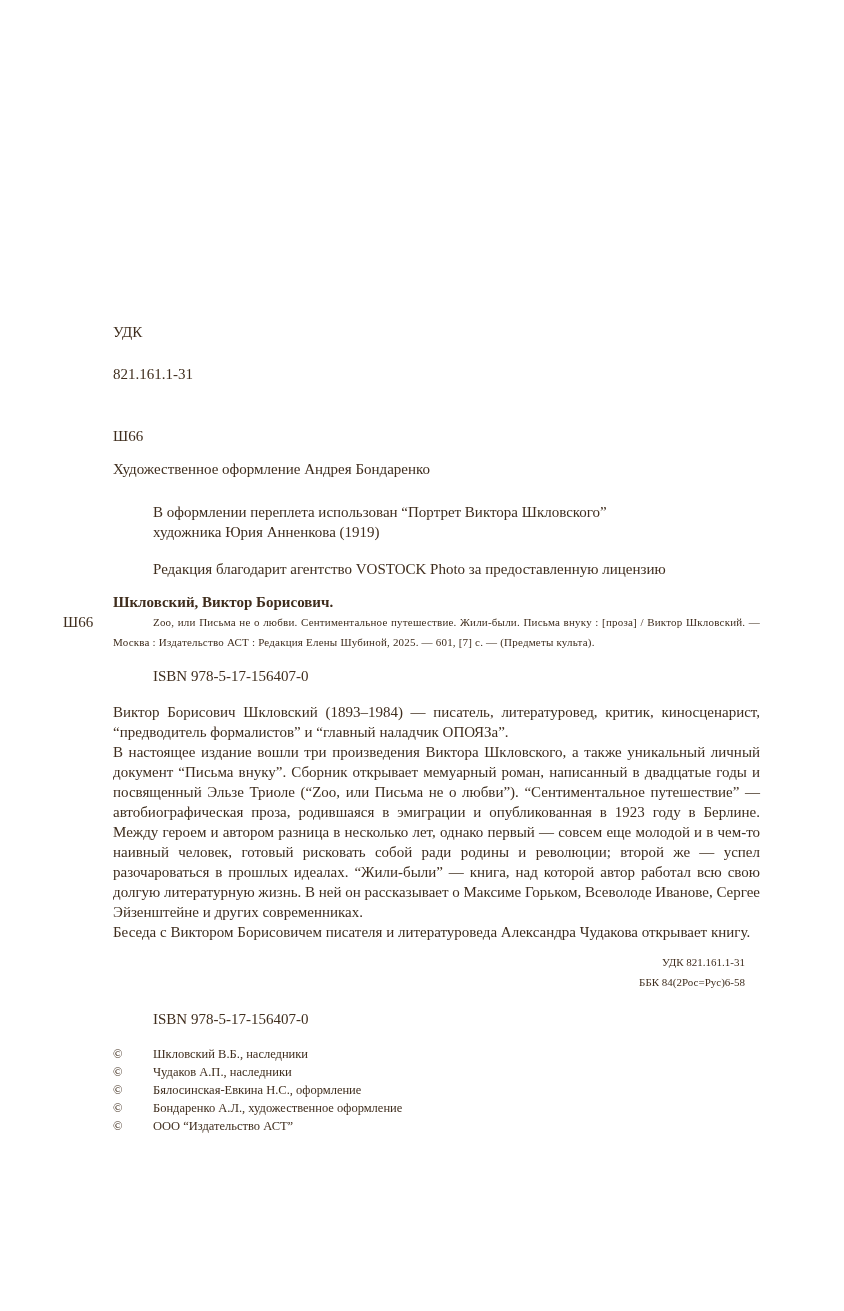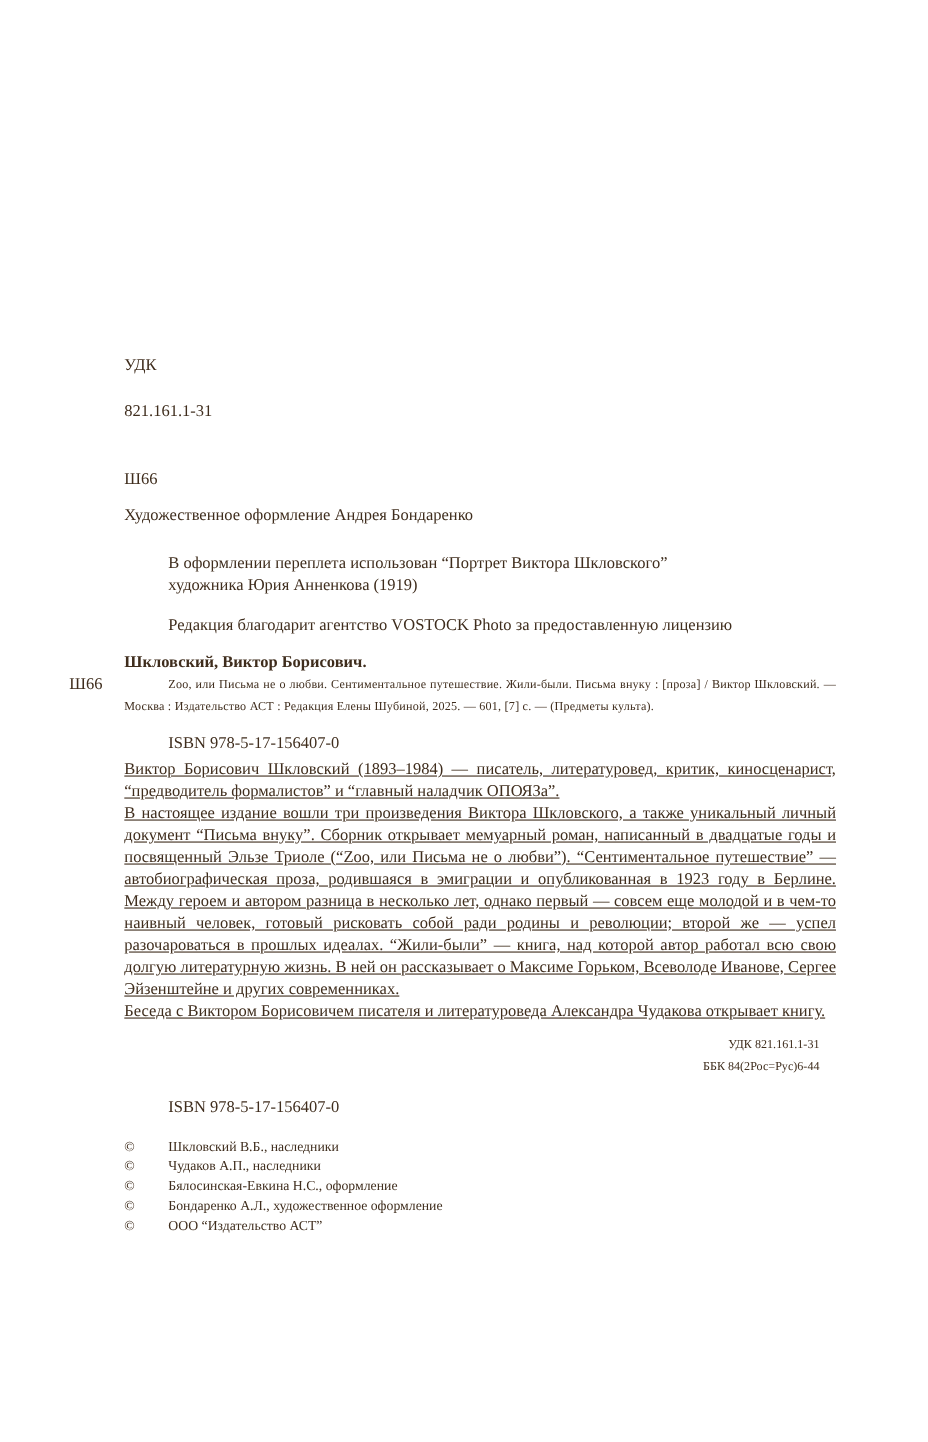--- a/index.html
+++ b/index.html
@@ -32,21 +32,21 @@
     line-height: 20px;
   }
   .catalog-text {
     font-size: 11px;
     line-height: 20px;
     text-indent: 40px;
     text-align: justify;
     letter-spacing: 0.2px;
   }
   .isbn-top { margin-top: 14px; margin-left: 40px; font-size: 15px; line-height: 20px; }
-  .annotation { margin-top: 4px; text-decoration: underline; }
+  .annotation { margin-top: 16px; }
   .annotation p {
     font-size: 15px;
     line-height: 20px;
     text-align: justify;
   }
   .codes-bottom {
     margin-top: 10px;
     text-align: right;
     padding-right: 15px;
     font-size: 11px;
@@ -99,21 +99,21 @@
 
       <p>Виктор Борисович Шкловский (1893–1984) — писатель, литературовед, критик, киносценарист, “предводитель формалистов” и “главный наладчик ОПОЯЗа”.</p>
 
       <p>В настоящее издание вошли три произведения Виктора Шкловского, а также уникальный личный документ “Письма внуку”. Сборник открывает мемуарный роман, написанный в двадцатые годы и посвященный Эльзе Триоле (“Zoo, или Письма не о любви”). “Сентиментальное путешествие” — автобиографическая проза, родившаяся в эмиграции и опубликованная в 1923 году в Берлине. Между героем и автором разница в несколько лет, однако первый — совсем еще молодой и в чем-то наивный человек, готовый рисковать собой ради родины и революции; второй же — успел разочароваться в прошлых идеалах. “Жили-были” — книга, над которой автор работал всю свою долгую литературную жизнь. В ней он рассказывает о Максиме Горьком, Всеволоде Иванове, Сергее Эйзенштейне и других современниках.</p>
 
       <p>Беседа с Виктором Борисовичем писателя и литературоведа Александра Чудакова открывает книгу.</p>
     </div>
 
   <div class="codes-bottom">
     <p>УДК 821.161.1-31</p>
-    <p>ББК 84(2Рос=Рус)6-44</p>
+    <p>ББК 84(2Рос=Рус)6-58</p>
   </div>
 
   <p class="isbn-bottom">ISBN 978-5-17-156407-0</p>
 
   <div class="copyrights">
 
       <div class="copyright-row">
         <span class="copyright-symbol">©</span>
         <span class="copyright-text">Шкловский В.Б., наследники</span>
       </div>

